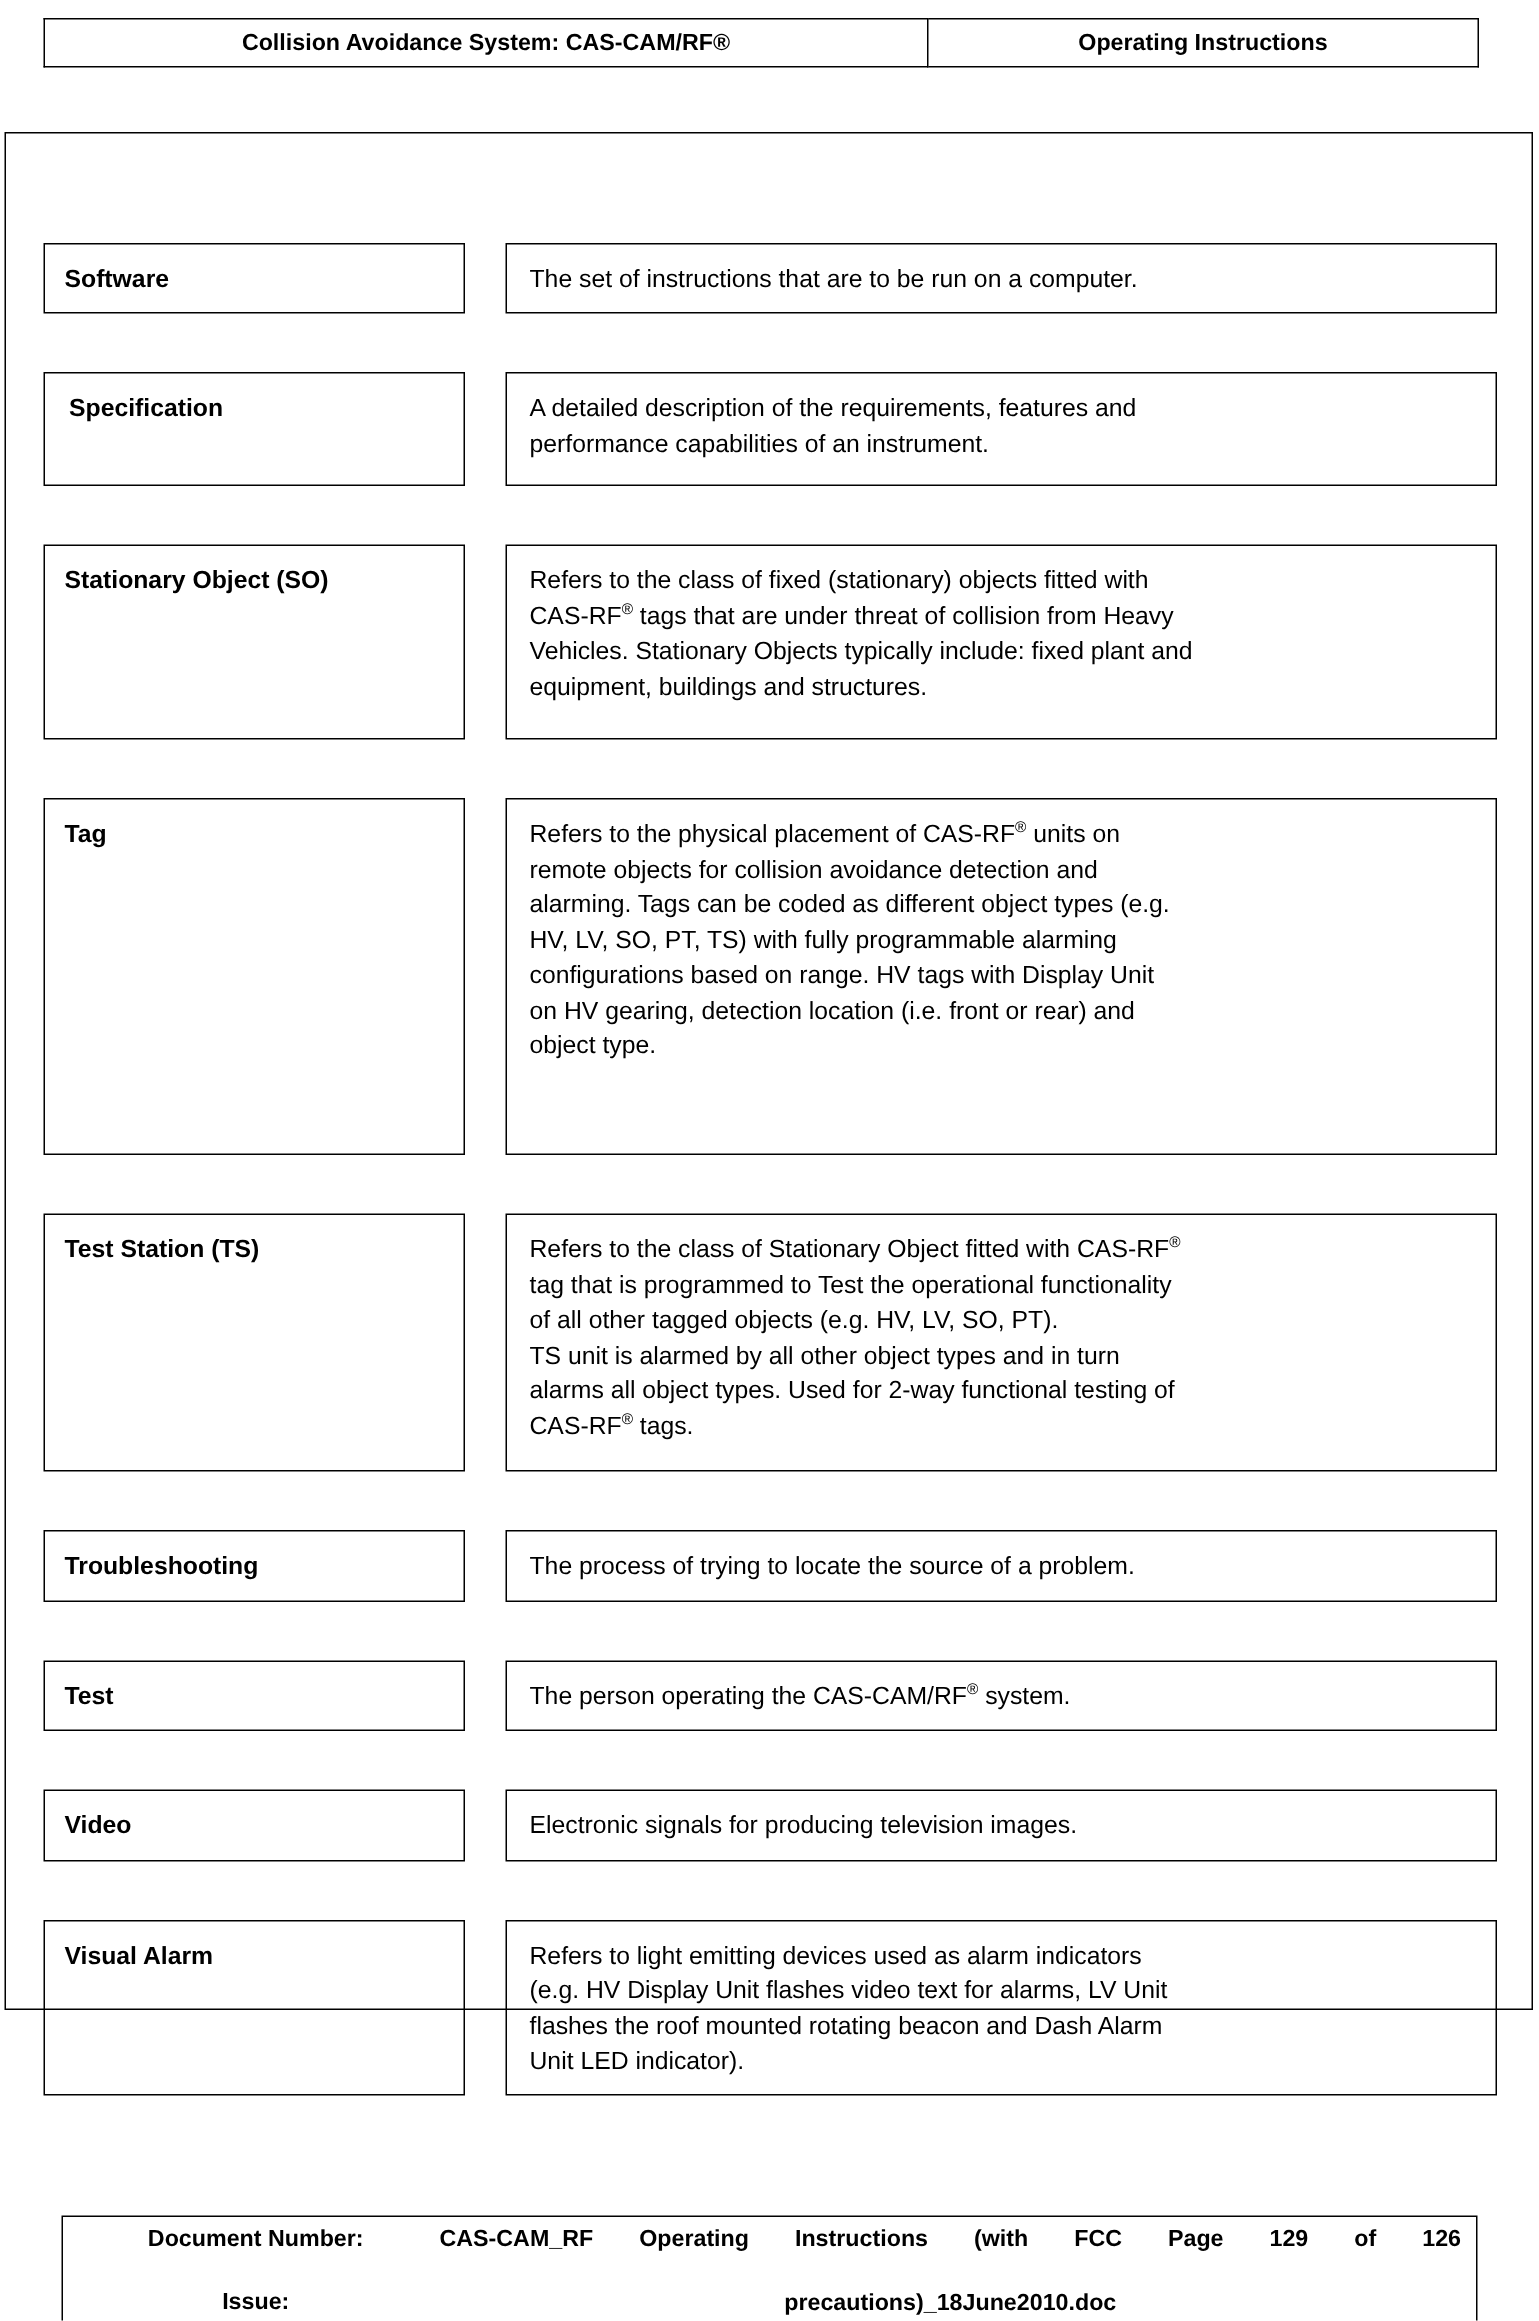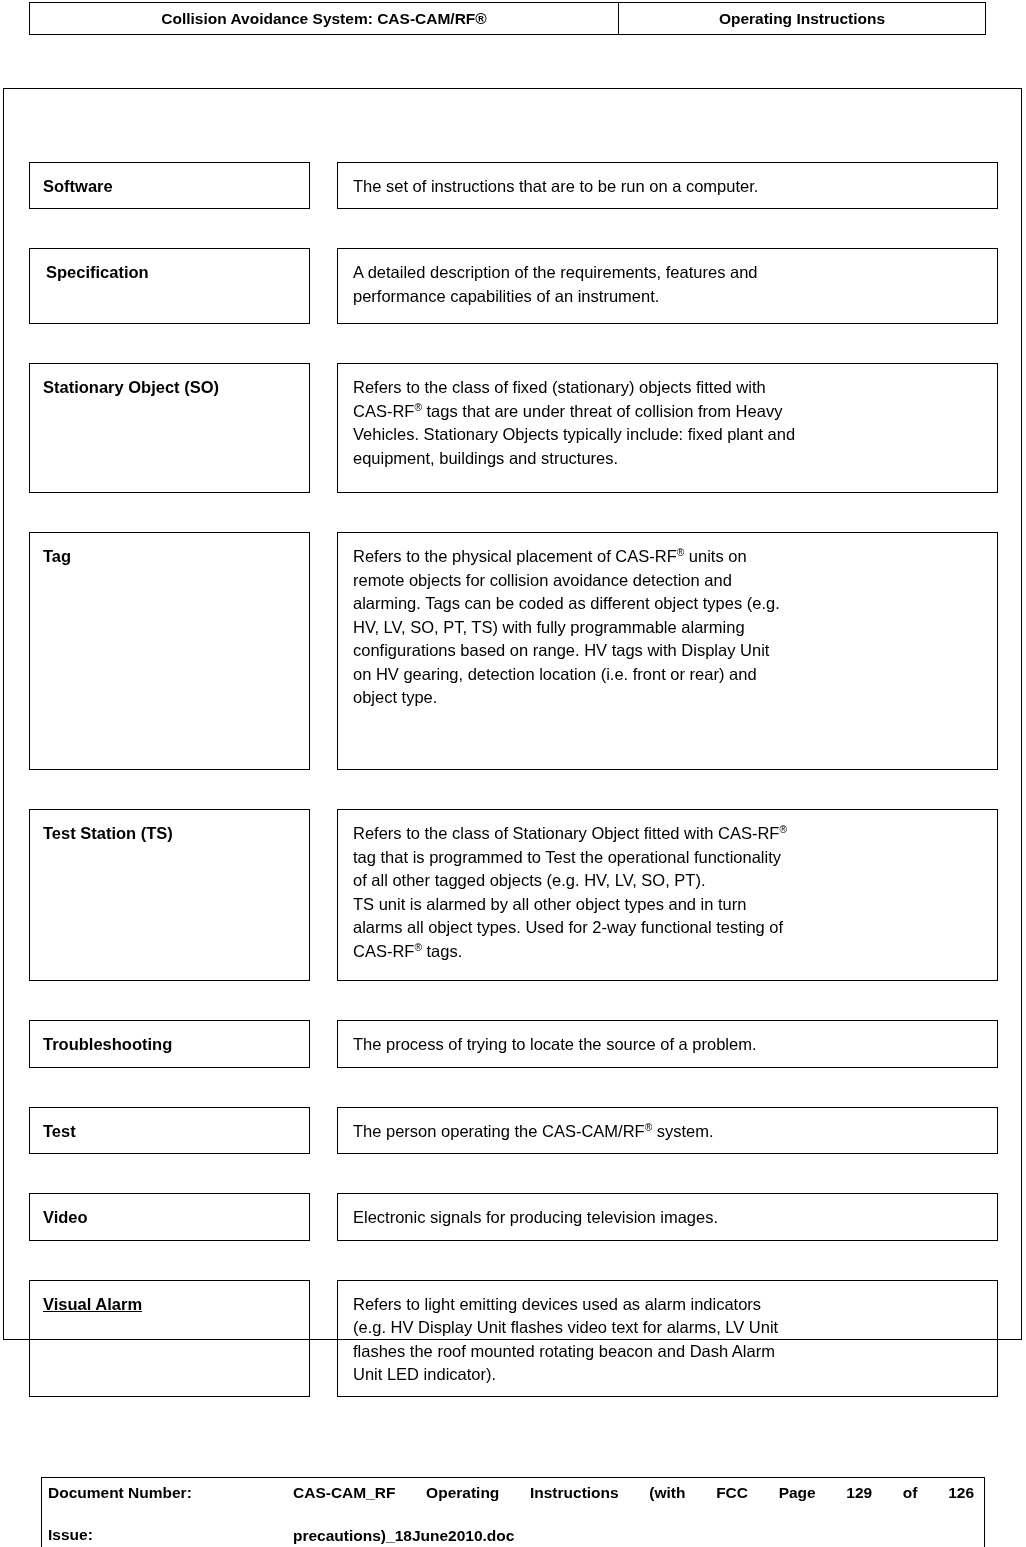--- a/index.html
+++ b/index.html
@@ -13,21 +13,21 @@
     position: relative;
     font-family: "Liberation Sans", sans-serif;
     color: #000000;
     -webkit-font-smoothing: antialiased;
   }
 
   
   .header-table {
     position: absolute;
     left: 29px;
-    top: 2px;
+    top: 12px;
     width: 957px;
     border-collapse: collapse;
     table-layout: fixed;
   }
   .header-table td {
     border: 1.6px solid #000;
     height: 31px;
     text-align: center;
     vertical-align: middle;
     font-size: 15.5px;
@@ -93,21 +93,21 @@
     line-height: 0;
   }
 
   
   .g-row[data-h="1"] .g-term,
   .g-row[data-h="1"] .g-def { min-height: 44px; }
   .g-row[data-h="2"] .g-term { min-height: 76px; padding-left: 16px; }
   .g-row[data-h="3"] .g-term { min-height: 130px; }
   .g-row[data-h="4"] .g-term { min-height: 238px; }
   .g-row[data-h="5"] .g-term { min-height: 172px; }
-  .g-row[data-h="6"] .g-term { min-height: 112px; text-decoration: underline; }
+  .g-row[data-h="6"] .g-term { min-height: 112px; }
 
   
   .footer-table {
     position: absolute;
     left: 41px;
     top: 1477px;
     width: 944px;
     border: 1.6px solid #000;
     box-sizing: border-box;
     padding: 0;
@@ -125,20 +125,21 @@
   .f-values {
     flex: 1 1 auto;
     padding: 4px 10px 5px 0;
     box-sizing: border-box;
   }
   .f-labels div, .f-values div {
     font-size: 15.5px;
     font-weight: bold;
     line-height: 1.38;
     min-height: 21px;
+    text-align: center;
   }
   .f-values .f-docline {
     text-align: justify;
     text-justify: inter-word;
   }
   .f-values .f-docline::after {
     content: "";
     display: inline-block;
     width: 100%;
   }

